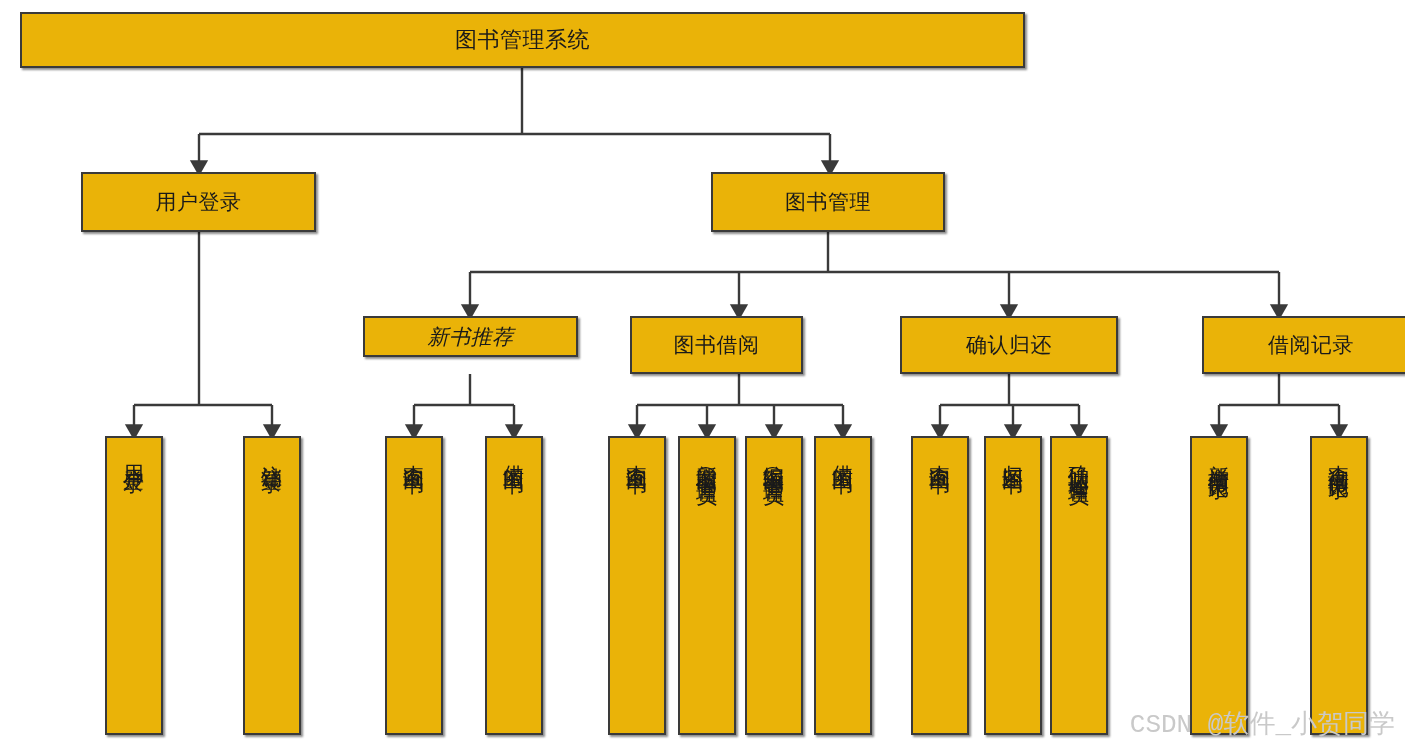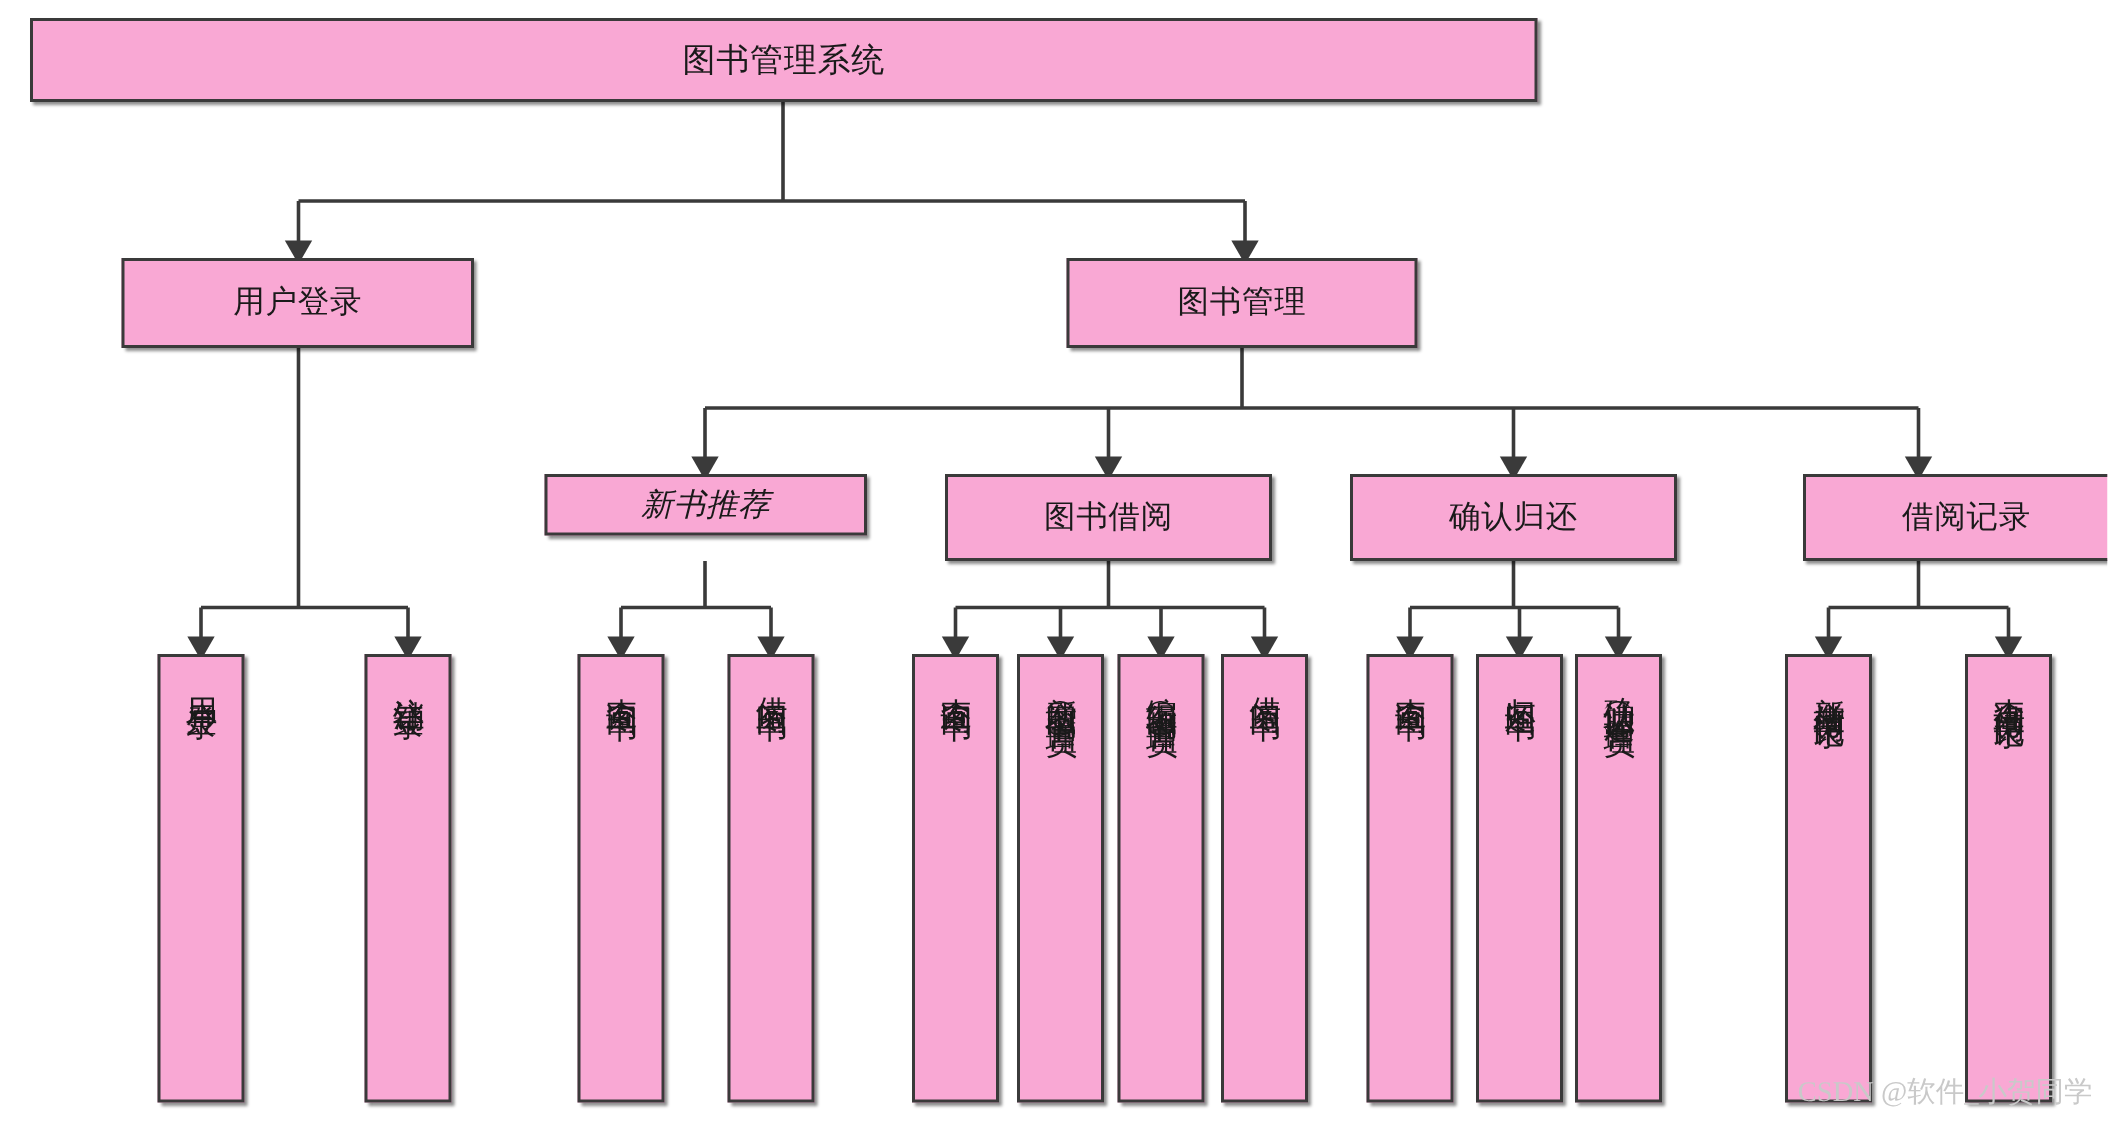--- a/index.html
+++ b/index.html
@@ -16,21 +16,21 @@
   }
   svg.lines{
     position:absolute;
     left:0;top:0;
     width:1405px;height:747px;
     pointer-events:none;
   }
   .node{
     position:absolute;
     box-sizing:border-box;
-    background:#f9a8d4;
+    background:#eab308;
     border:2px solid #3a3a3a;
     box-shadow:2px 2px 2px rgba(0,0,0,0.45);
     display:flex;
     align-items:center;
     justify-content:center;
     color:#1a1a1a;
     z-index:2;
   }
   .node .label{
     display:block;
@@ -54,25 +54,25 @@
     text-orientation:upright;
     font-size:21px;
     line-height:1;
     letter-spacing:3px;
     max-height:280px;
   }
   #watermark{
     position:absolute;
     right:10px;
     bottom:6px;
-    font-size:19px;
+    font-size:26px;
     color:#c9c9c9;
     white-space:nowrap;
     z-index:5;
-    font-family:Liberation Serif, serif;
+    font-family:Liberation Mono, monospace;
   }
 </style>
 </head>
 <body>
 
 <div id="canvas">
 
   <svg class="lines" viewBox="0 0 1405 747" xmlns="http://www.w3.org/2000/svg">
     <defs>
       <marker id="arrow" markerWidth="10" markerHeight="10" refX="3.2" refY="5" orient="auto" markerUnits="strokeWidth">
@@ -130,21 +130,21 @@
   <div class="node h" style="left:81px;top:172px;width:235px;height:60px;">
     <span class="label">用户登录</span>
   </div>
   <div class="node h" style="left:711px;top:172px;width:234px;height:60px;justify-content:center;">
     <span class="label">图书管理</span>
   </div>
 
   <div class="node h" style="left:363px;top:316px;width:215px;height:41px;font-style:italic;">
     <span class="label">新书推荐</span>
   </div>
-  <div class="node h" style="left:630px;top:316px;width:218px;height:58px;">
+  <div class="node h" style="left:630px;top:316px;width:173px;height:58px;">
     <span class="label">图书借阅</span>
   </div>
   <div class="node h" style="left:900px;top:316px;width:218px;height:58px;">
     <span class="label">确认归还</span>
   </div>
   <div class="node h" style="left:1170px;top:316px;width:218px;height:58px;margin-left:32px;">
     <span class="label">借阅记录</span>
   </div>
 
   <div class="node v" style="left:105px;top:436px;width:58px;height:299px;">

